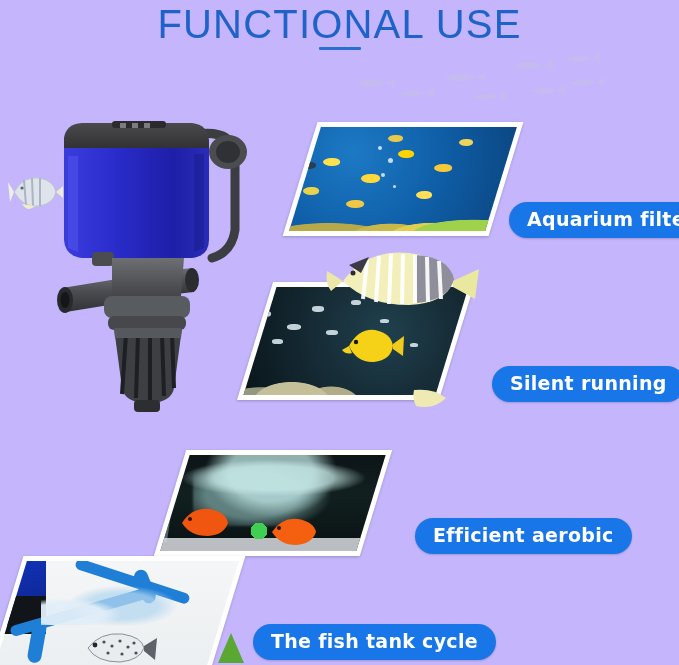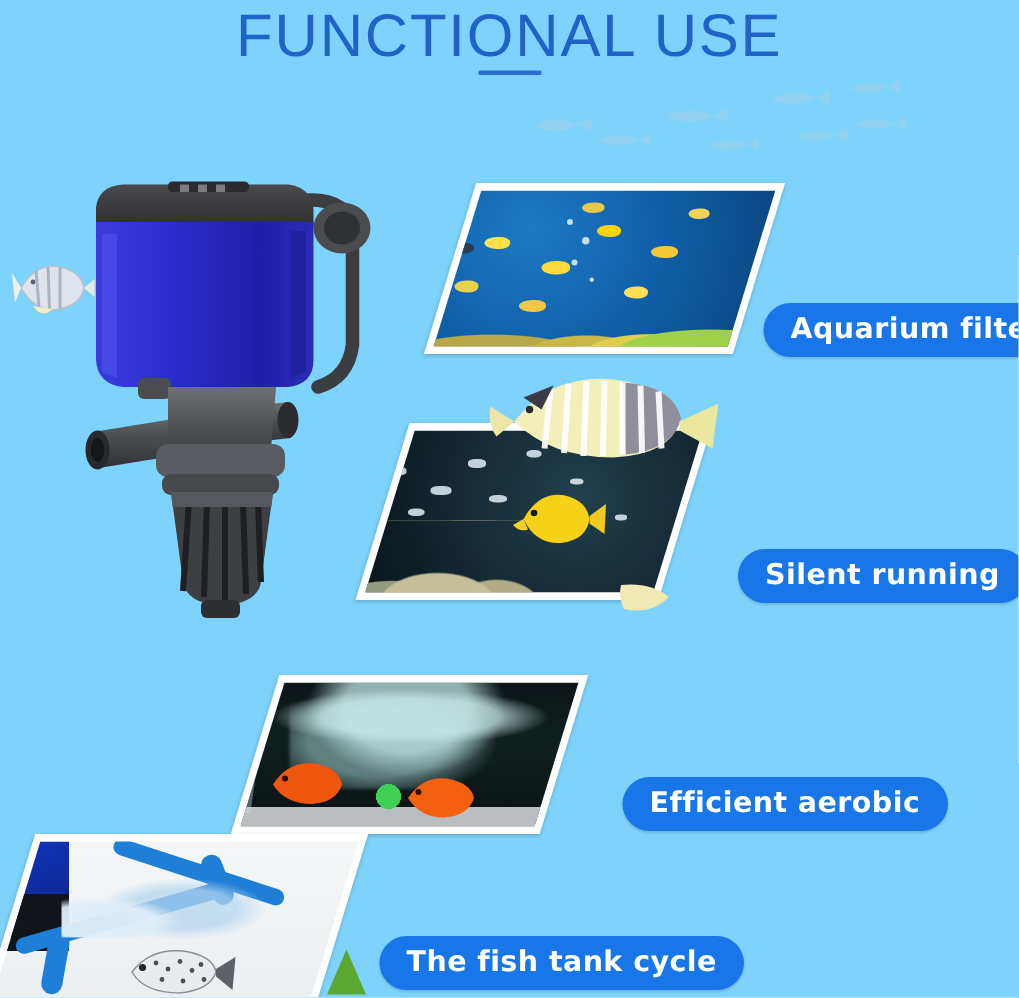--- a/index.html
+++ b/index.html
@@ -3,21 +3,21 @@
 <meta charset="utf-8">
 <style>
   html,body{margin:0;padding:0;}
   body{
     width:679px;height:665px;
     background:#ffffff;
     font-family:"Liberation Sans", sans-serif;
     overflow:hidden;
     position:relative;
   }
-  .page{position:relative;width:679px;height:665px;overflow:hidden;background:#7dd3fc;}
+  .page{position:relative;width:679px;height:665px;overflow:hidden;background:#c4b5fd;}
 
   
   .header{position:absolute;left:0;top:0;width:679px;height:100px;}
   .title{
     position:absolute;left:0;top:2px;width:679px;
     text-align:center;
     font-size:40px;letter-spacing:1.2px;
     font-weight:400;
     color:#1f63c8;
     font-family:"Liberation Sans", sans-serif;

